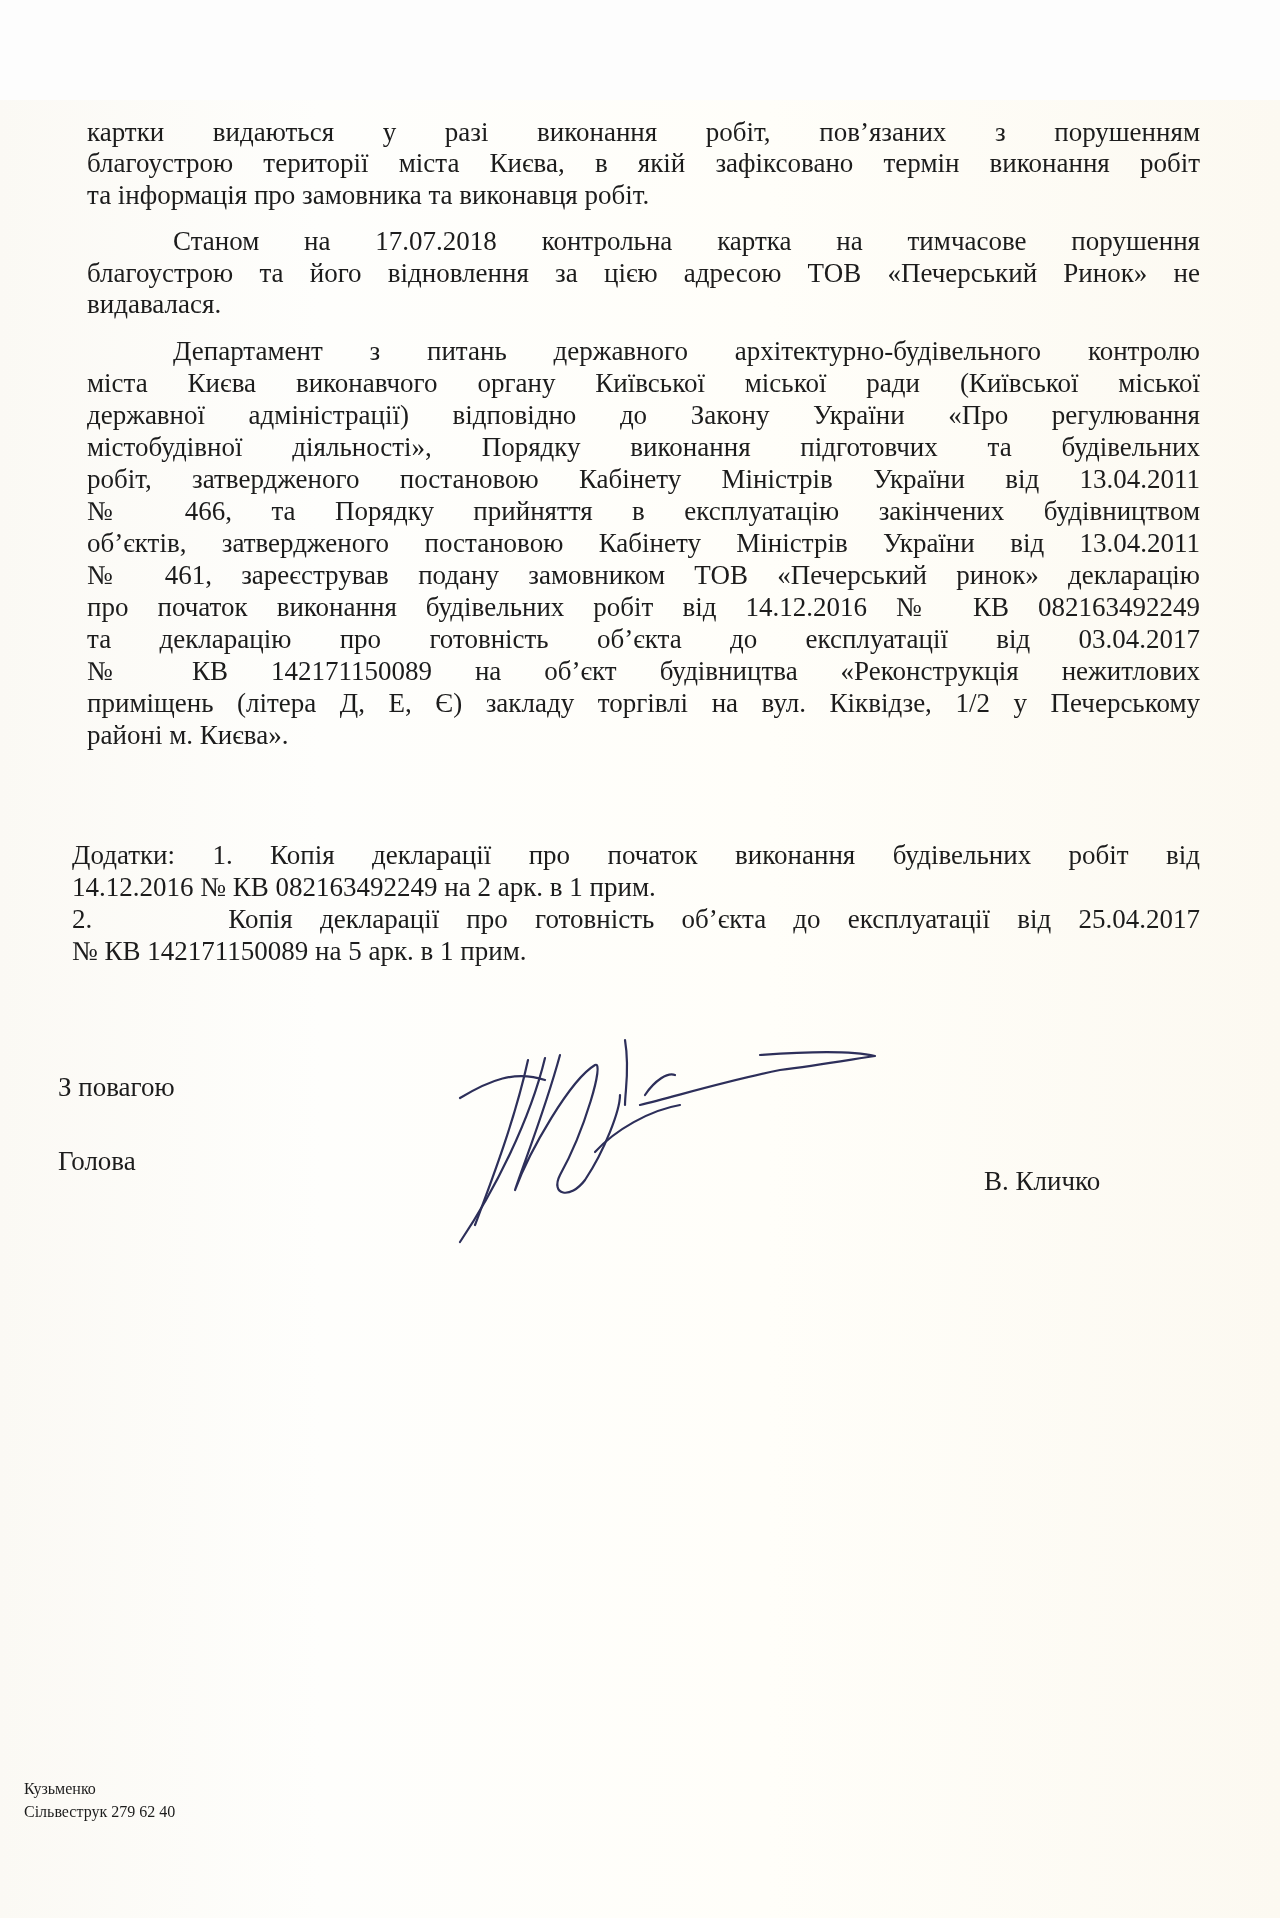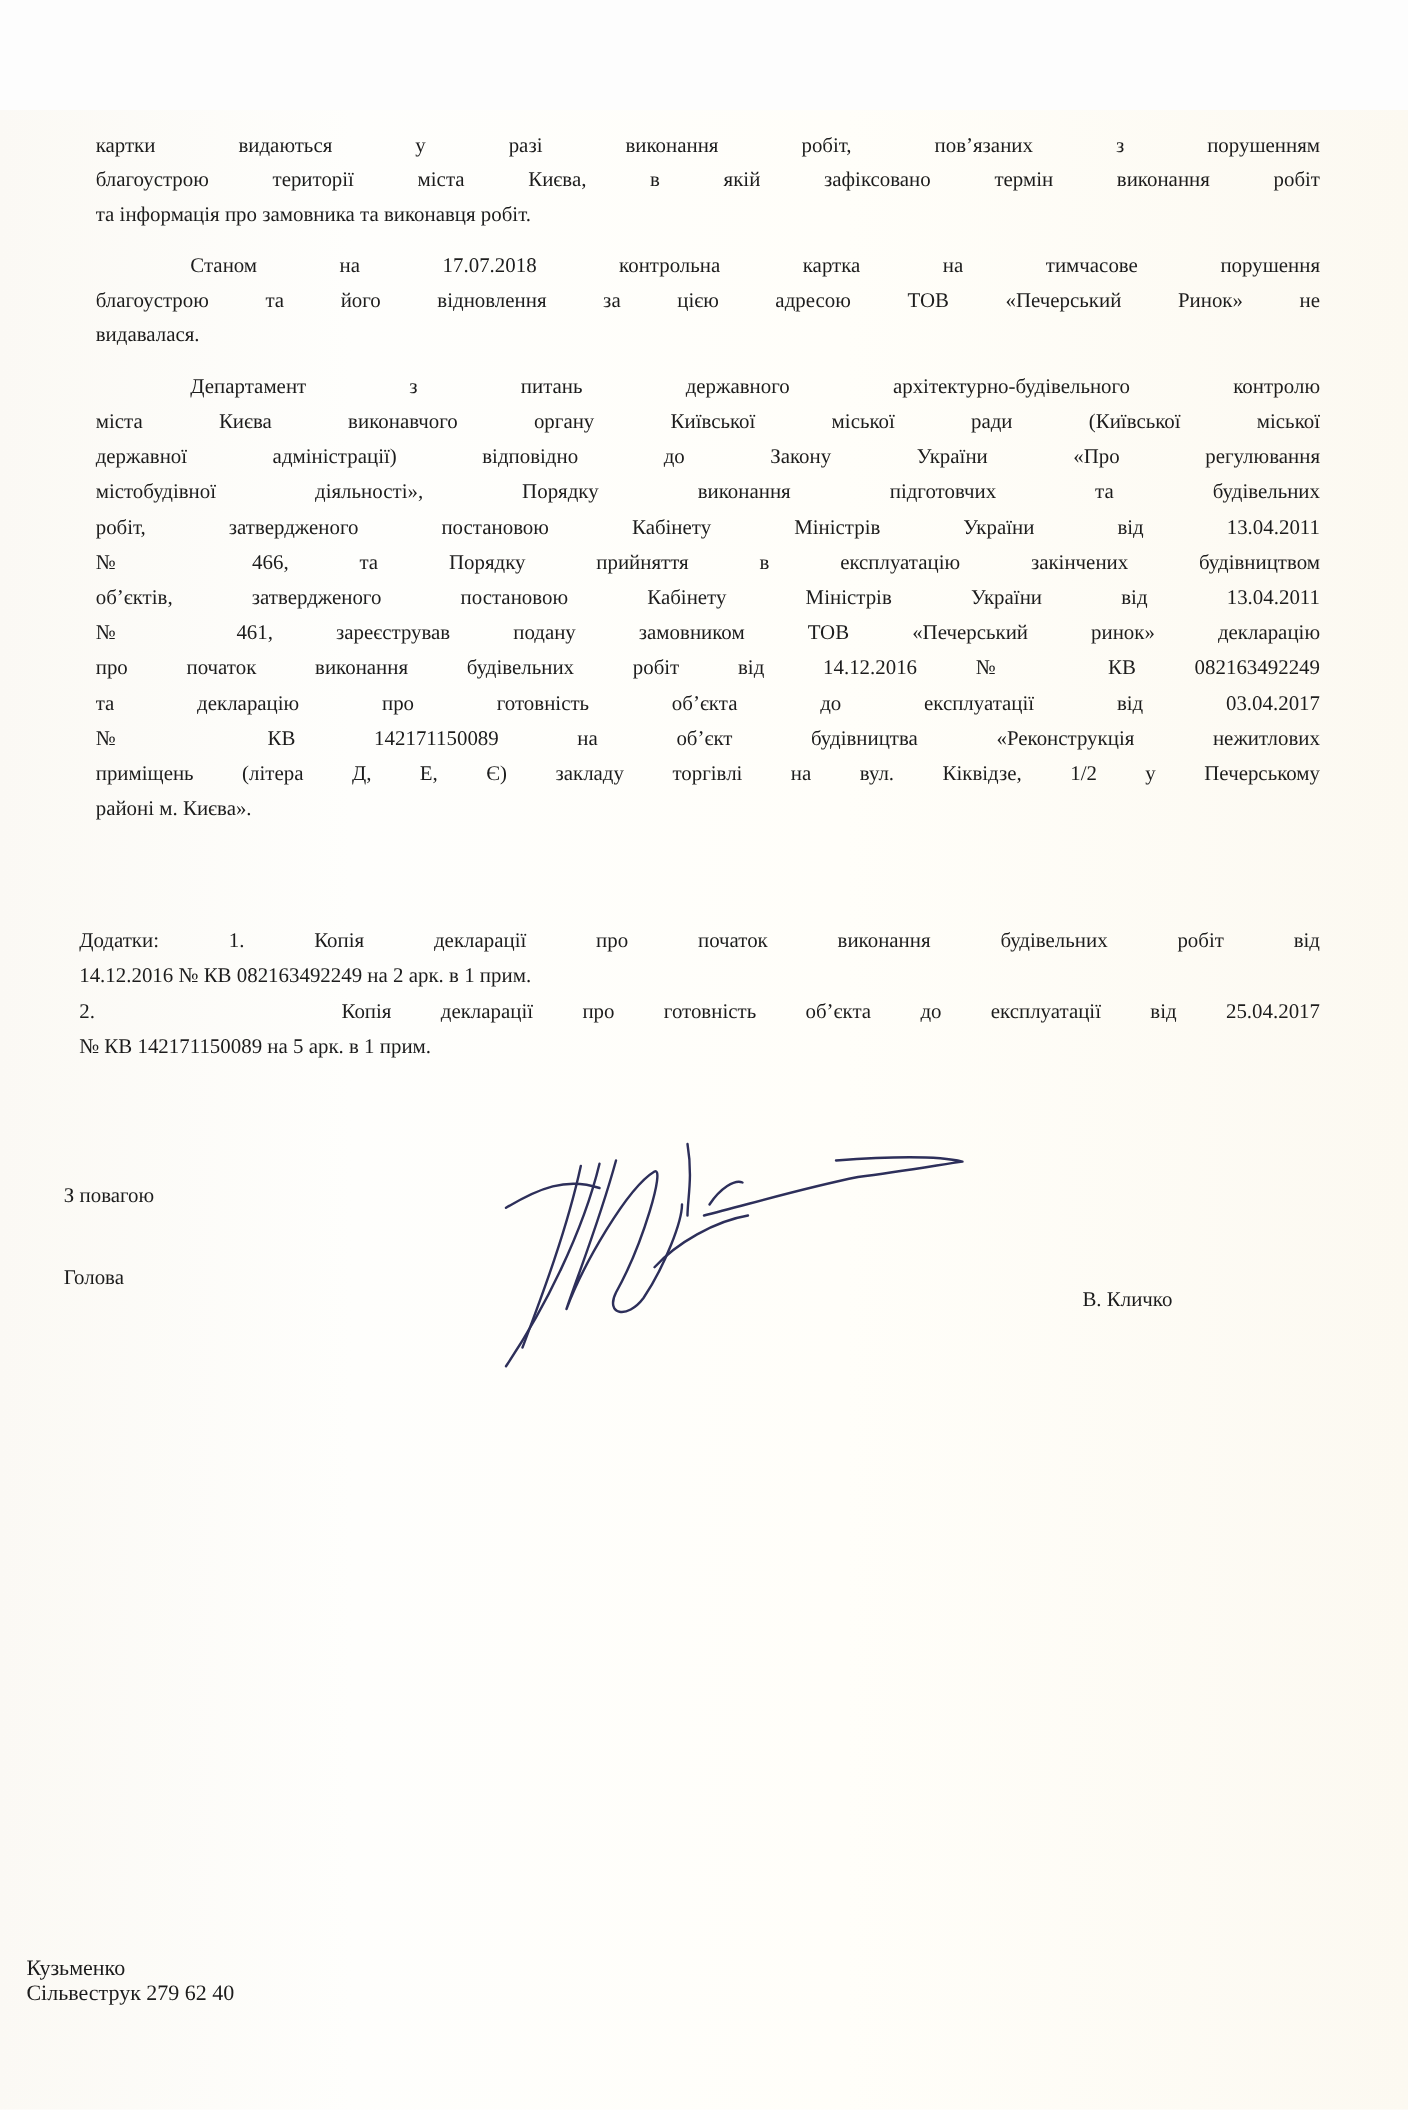--- a/index.html
+++ b/index.html
@@ -7,23 +7,23 @@
     width:1280px; height:1918px; position:relative; overflow:hidden;
     background:#ffffff;
     font-family:"Liberation Serif","DejaVu Serif",serif;
     color:#1c1c1c;
   }
   .top-band { position:absolute; left:0; top:0; width:1280px; height:100px; background:#fdfdfd; }
   .page {
     position:absolute; left:0; top:100px; width:1280px; height:1818px;
     background:linear-gradient(90deg,#fbf9f4 0%,#fefefc 25%,#fffef9 60%,#fcf9f1 100%);
   }
-  .line { position:absolute; font-size:19px; line-height:31px; white-space:nowrap; }
+  .line { position:absolute; font-size:27px; line-height:31px; white-space:nowrap; }
   .just { text-align:justify; text-align-last:justify; }
-  .small { position:absolute; font-size:20px; line-height:24px; white-space:nowrap; }
+  .small { position:absolute; font-size:16px; line-height:24px; white-space:nowrap; }
   .sig { position:absolute; left:420px; top:1010px; }
 </style>
 </head>
 <body>
 
 <div class="top-band"></div>
 <div class="page"></div>
 
 <div class="line just" style="left:87px;top:117px;width:1113px;">картки видаються у разі виконання робіт, пов’язаних з порушенням</div>
 <div class="line just" style="left:87px;top:148px;width:1113px;">благоустрою території міста Києва, в якій зафіксовано термін виконання робіт</div>

